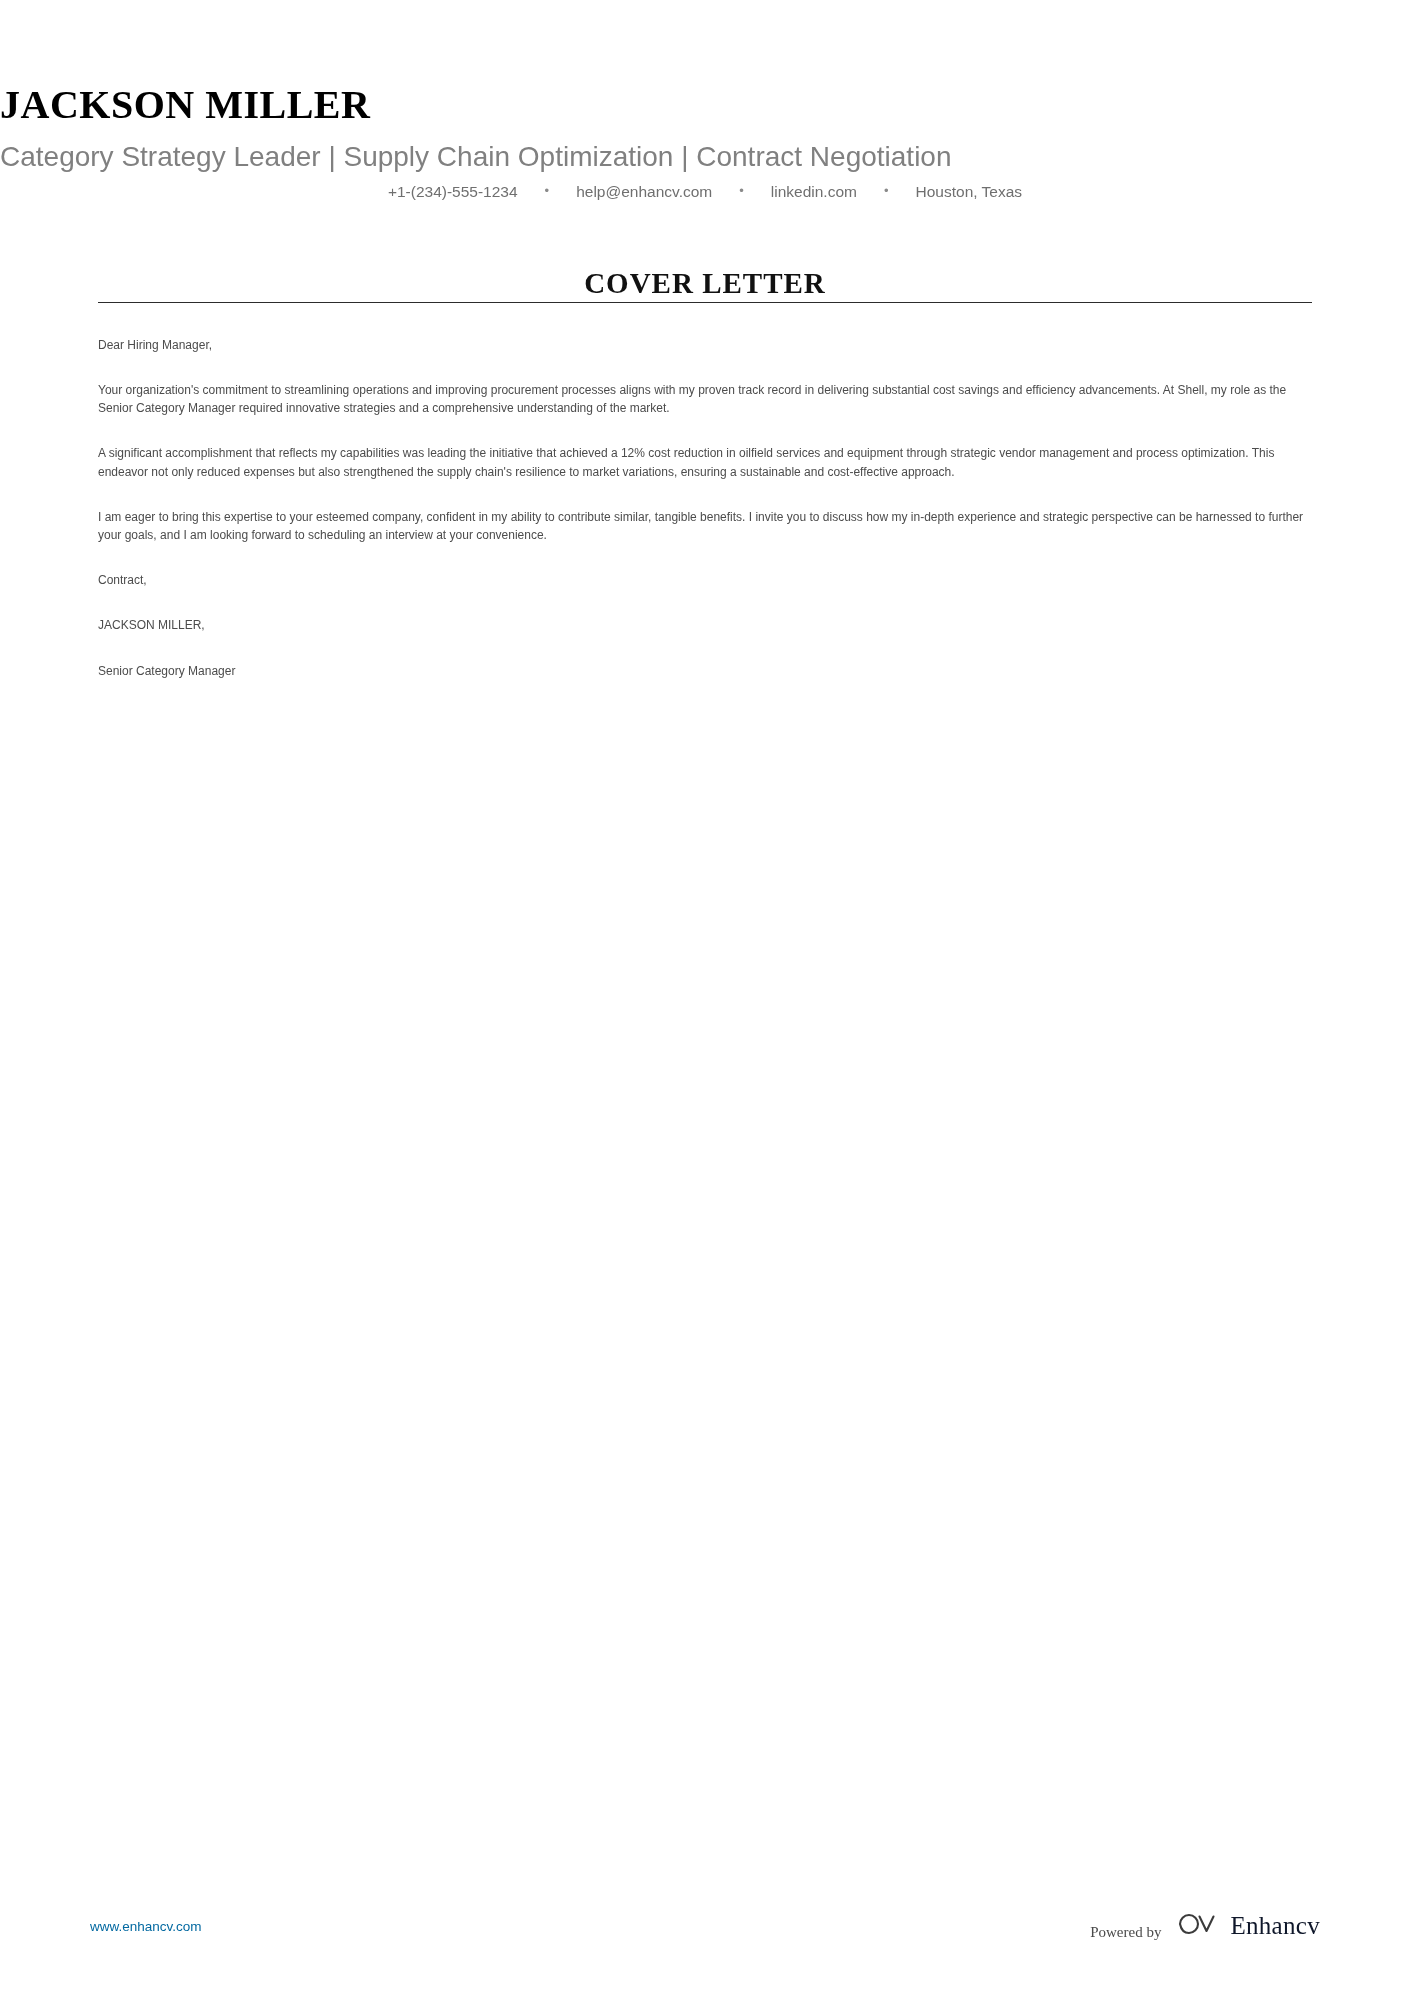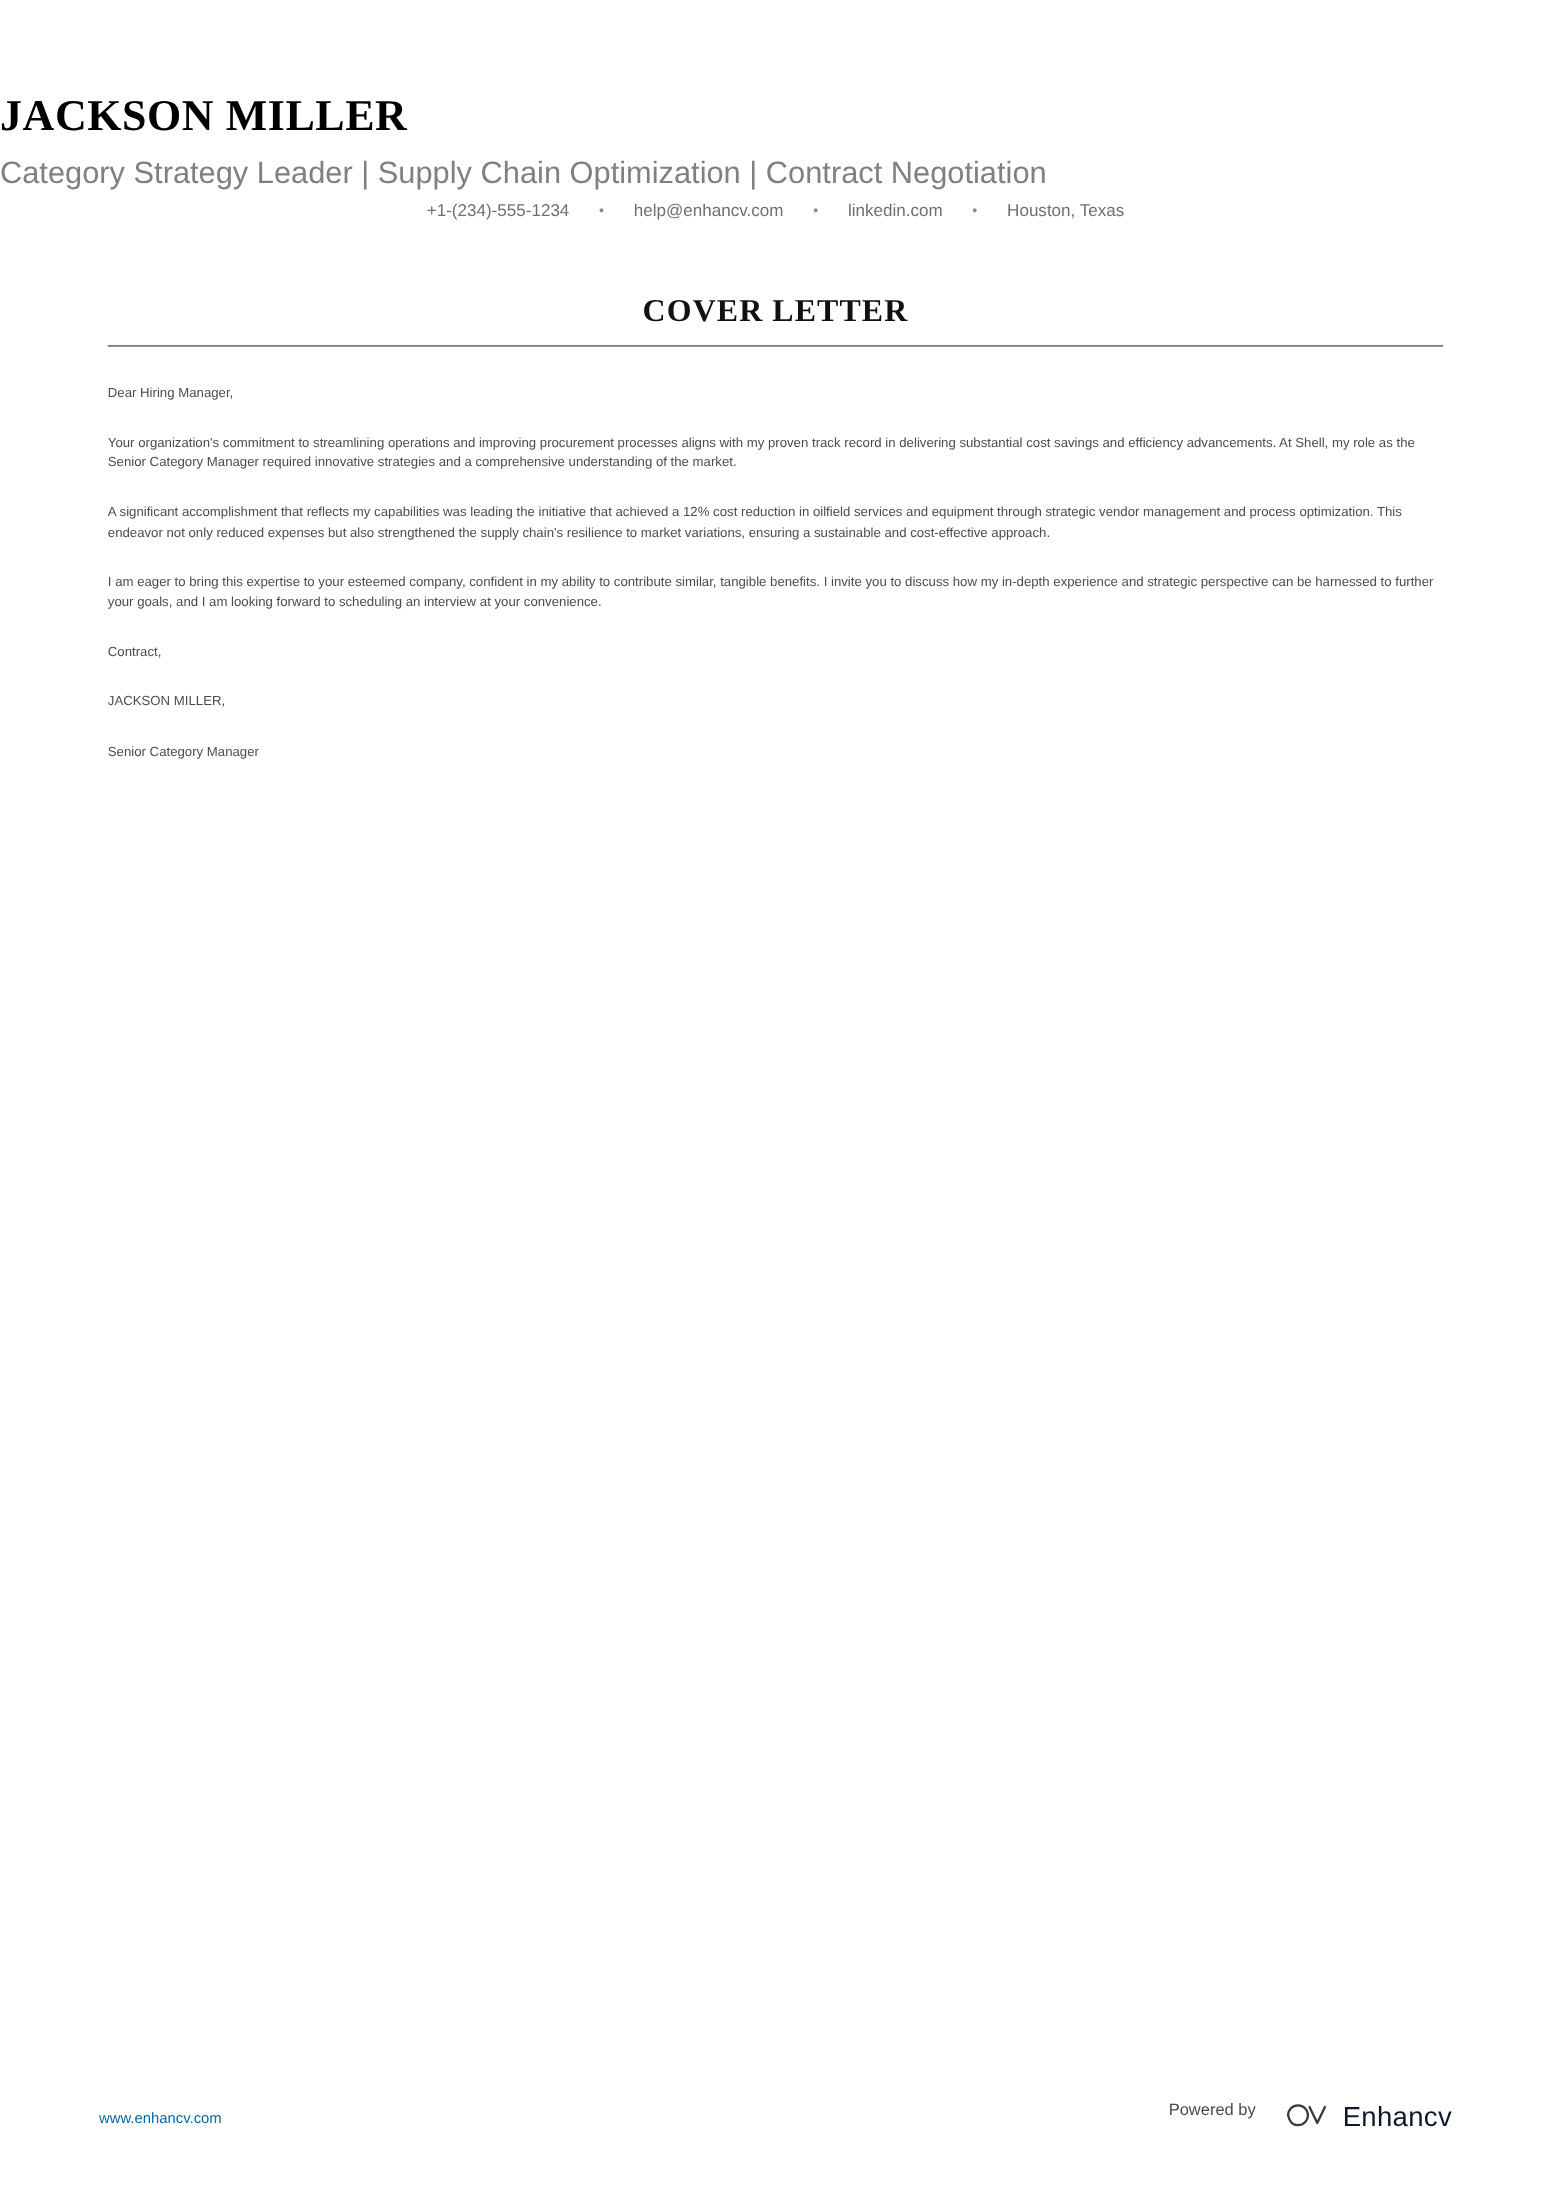--- a/index.html
+++ b/index.html
@@ -68,21 +68,21 @@
     margin-top: 66px;
     padding: 0 98px;
   }
   .section-title {
     font-family: "Liberation Serif", serif;
     font-weight: bold;
     font-size: 29px;
     letter-spacing: 1px;
     text-align: center;
     color: #111111;
-    margin: 0 0 14px 0;
+    margin: 0 0 2px 0;
   }
   .divider {
     height: 1px;
     background: #2c2c2c;
     width: 100%;
   }
 
   
   .letter-body {
     padding: 0 98px;
@@ -111,22 +111,23 @@
     display: flex;
     align-items: center;
     justify-content: space-between;
   }
   .footer-url {
     font-size: 13.5px;
     color: #0369a1;
   }
   .footer-brand {
     display: flex;
-    align-items: flex-start;
-    gap: 26px;
+    align-items: flex-end;
+    gap: 16px;
+    font-family: Liberation Serif, serif;
   }
   .powered-by {
     font-size: 15px;
     color: #4a4a4a;
   }
   .brand-lockup {
     display: flex;
     align-items: center;
     gap: 9px;
   }

